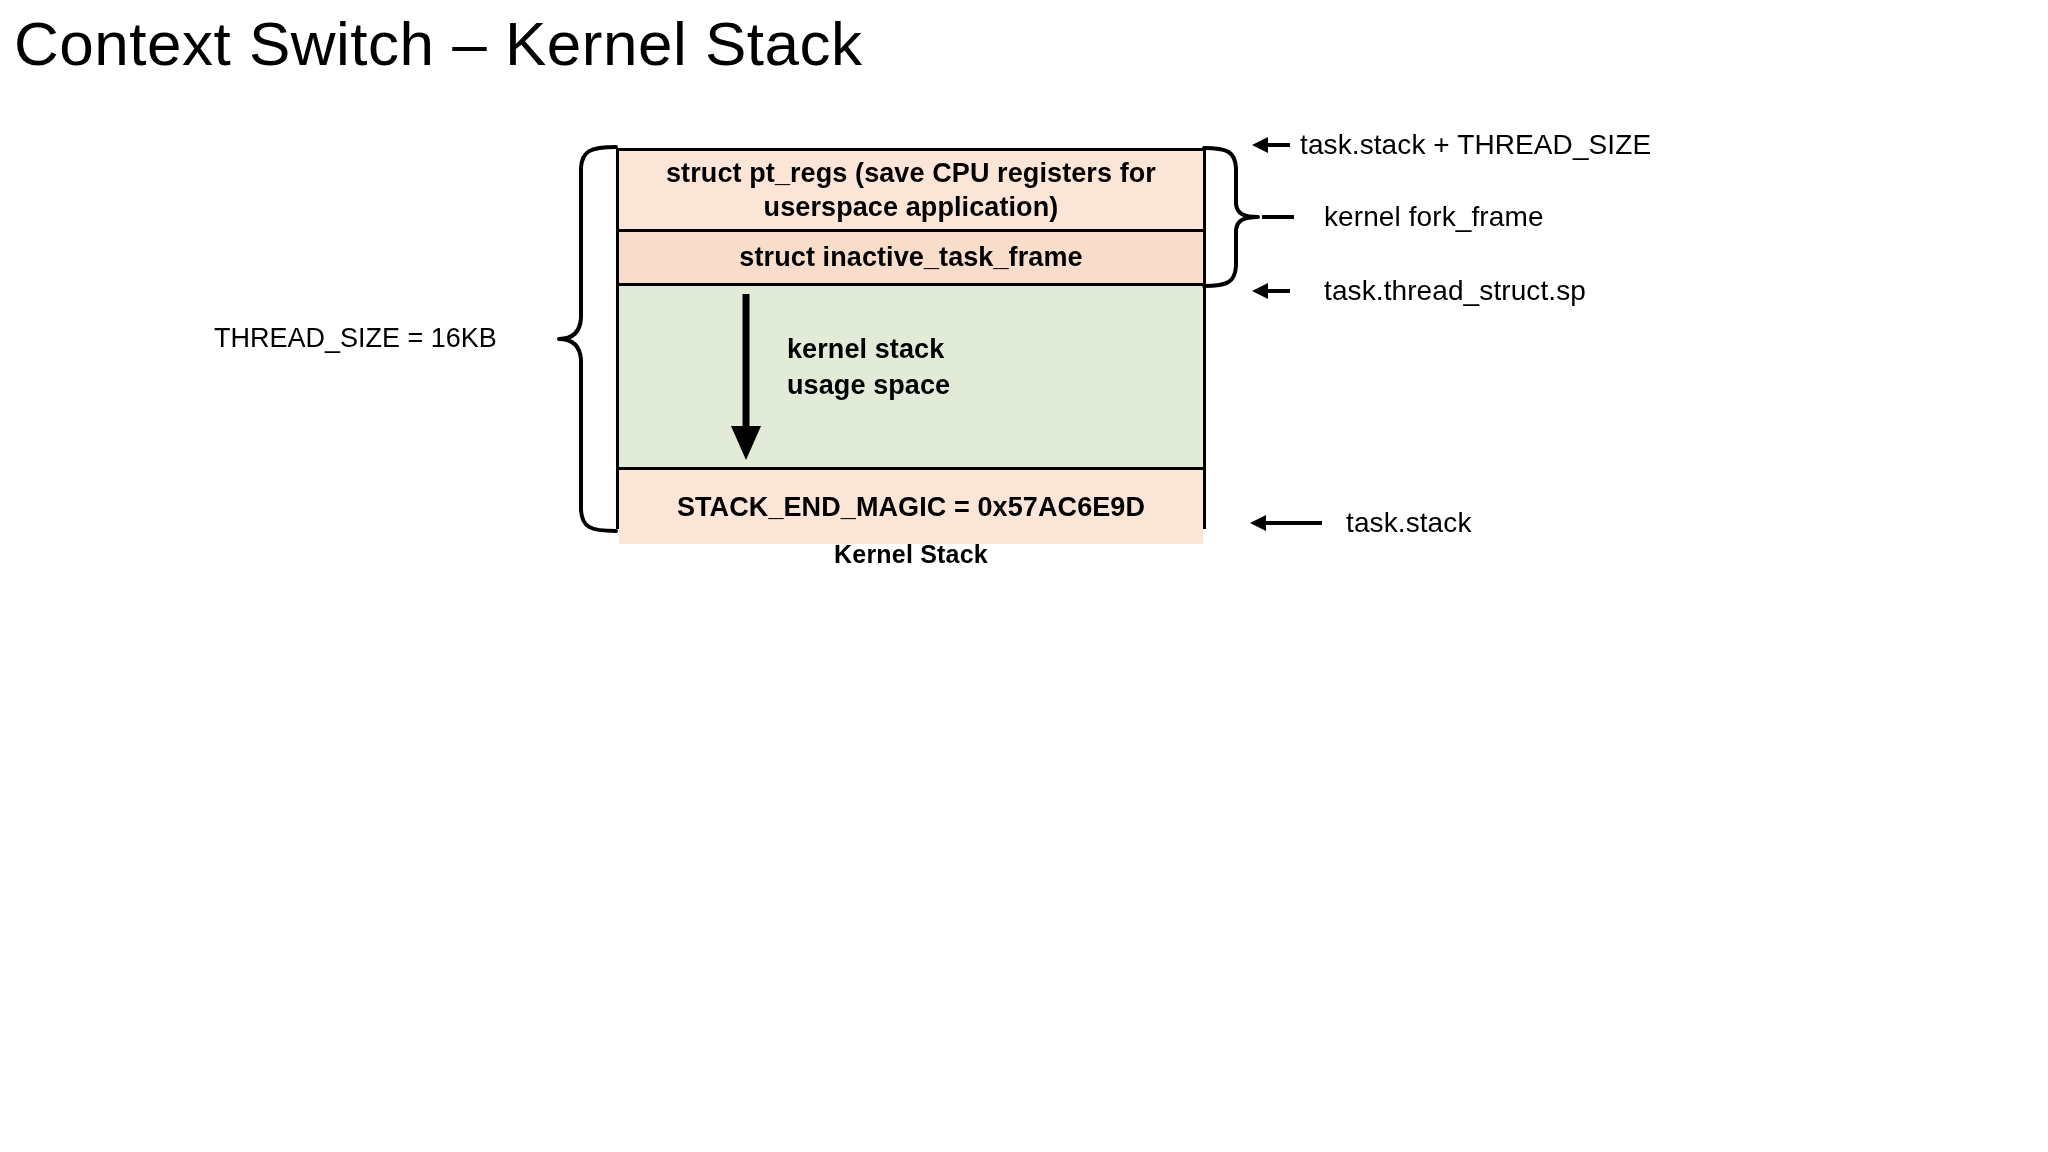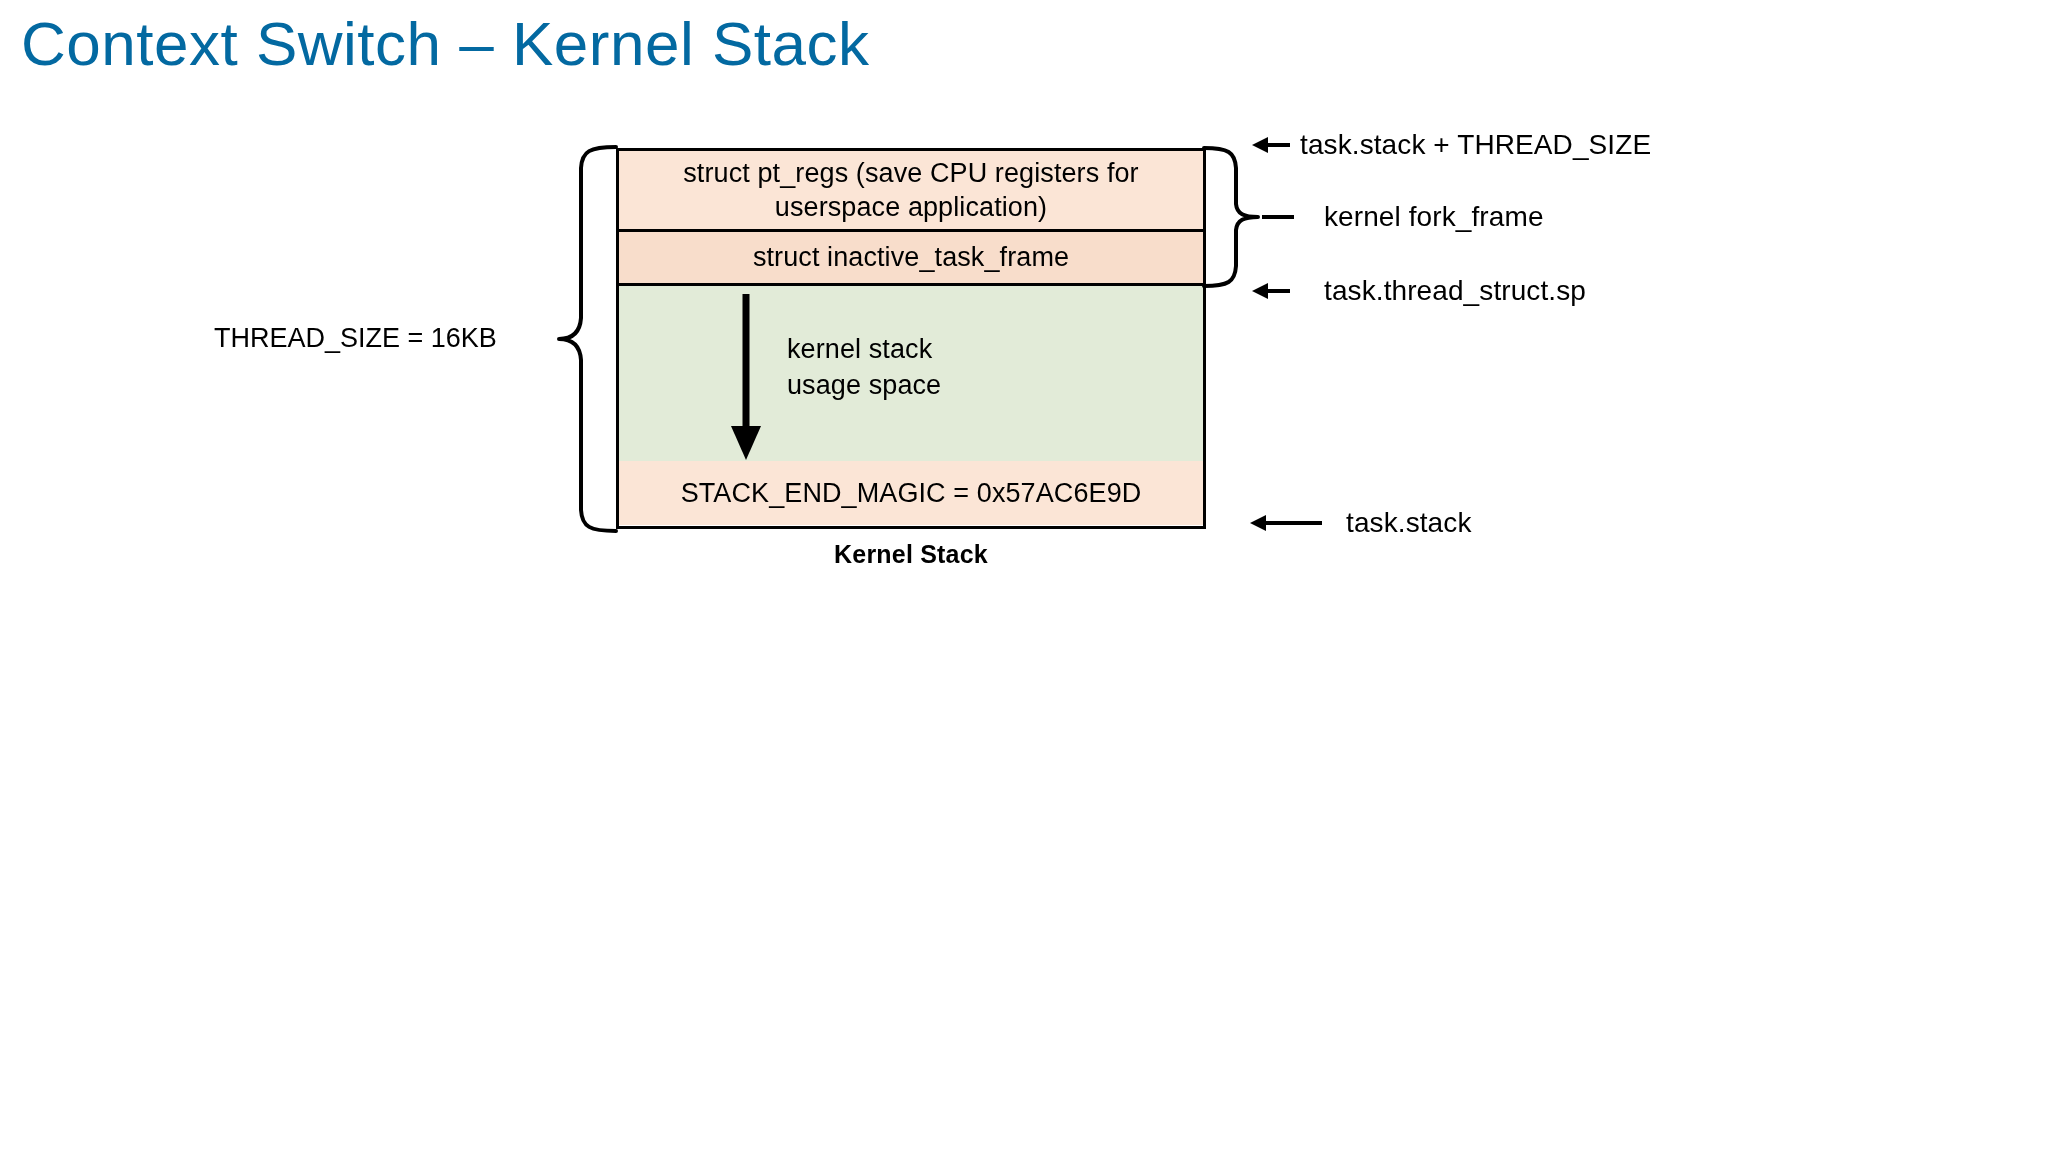--- a/index.html
+++ b/index.html
@@ -25,44 +25,44 @@
 
   
   #slide-title {
     position: absolute;
     left: 14px;
     top: 8px;
     font-size: 62px;
     font-weight: 400;
     letter-spacing: 0.5px;
     line-height: 1.15;
-    color: #0369a1;
+    color: #000000;
     white-space: nowrap;
     font-family: "Liberation Sans", sans-serif;
-    margin-left: 7px;
   }
 
   
   #diagram {
     position: absolute;
     left: 0;
     top: 0;
     width: 2048px;
     height: 620px;
   }
 
   
   #stack-column {
     position: absolute;
     left: 616px;
     top: 148px;
     width: 590px;
     height: 381px;
     box-sizing: border-box;
     border: 3px solid #000000;
+    font-weight: bold;
   }
 
   .stack-box {
     position: absolute;
     left: 0;
     width: 100%;
     box-sizing: border-box;
     display: flex;
     align-items: center;
     justify-content: center;
@@ -89,22 +89,22 @@
   }
 
   #box-usage {
     top: 135px;
     height: 184px;
     background: #e2ebd8;
     border-bottom: 3px solid #000000;
   }
 
   #box-magic {
-    top: 310px;
-    height: 64px;
+    top: 319px;
+    height: 74px;
     background: #fbe5d6;
   }
 
   
   #usage-arrow {
     position: absolute;
     left: 110px;
     top: 8px;
     width: 34px;
     height: 168px;

